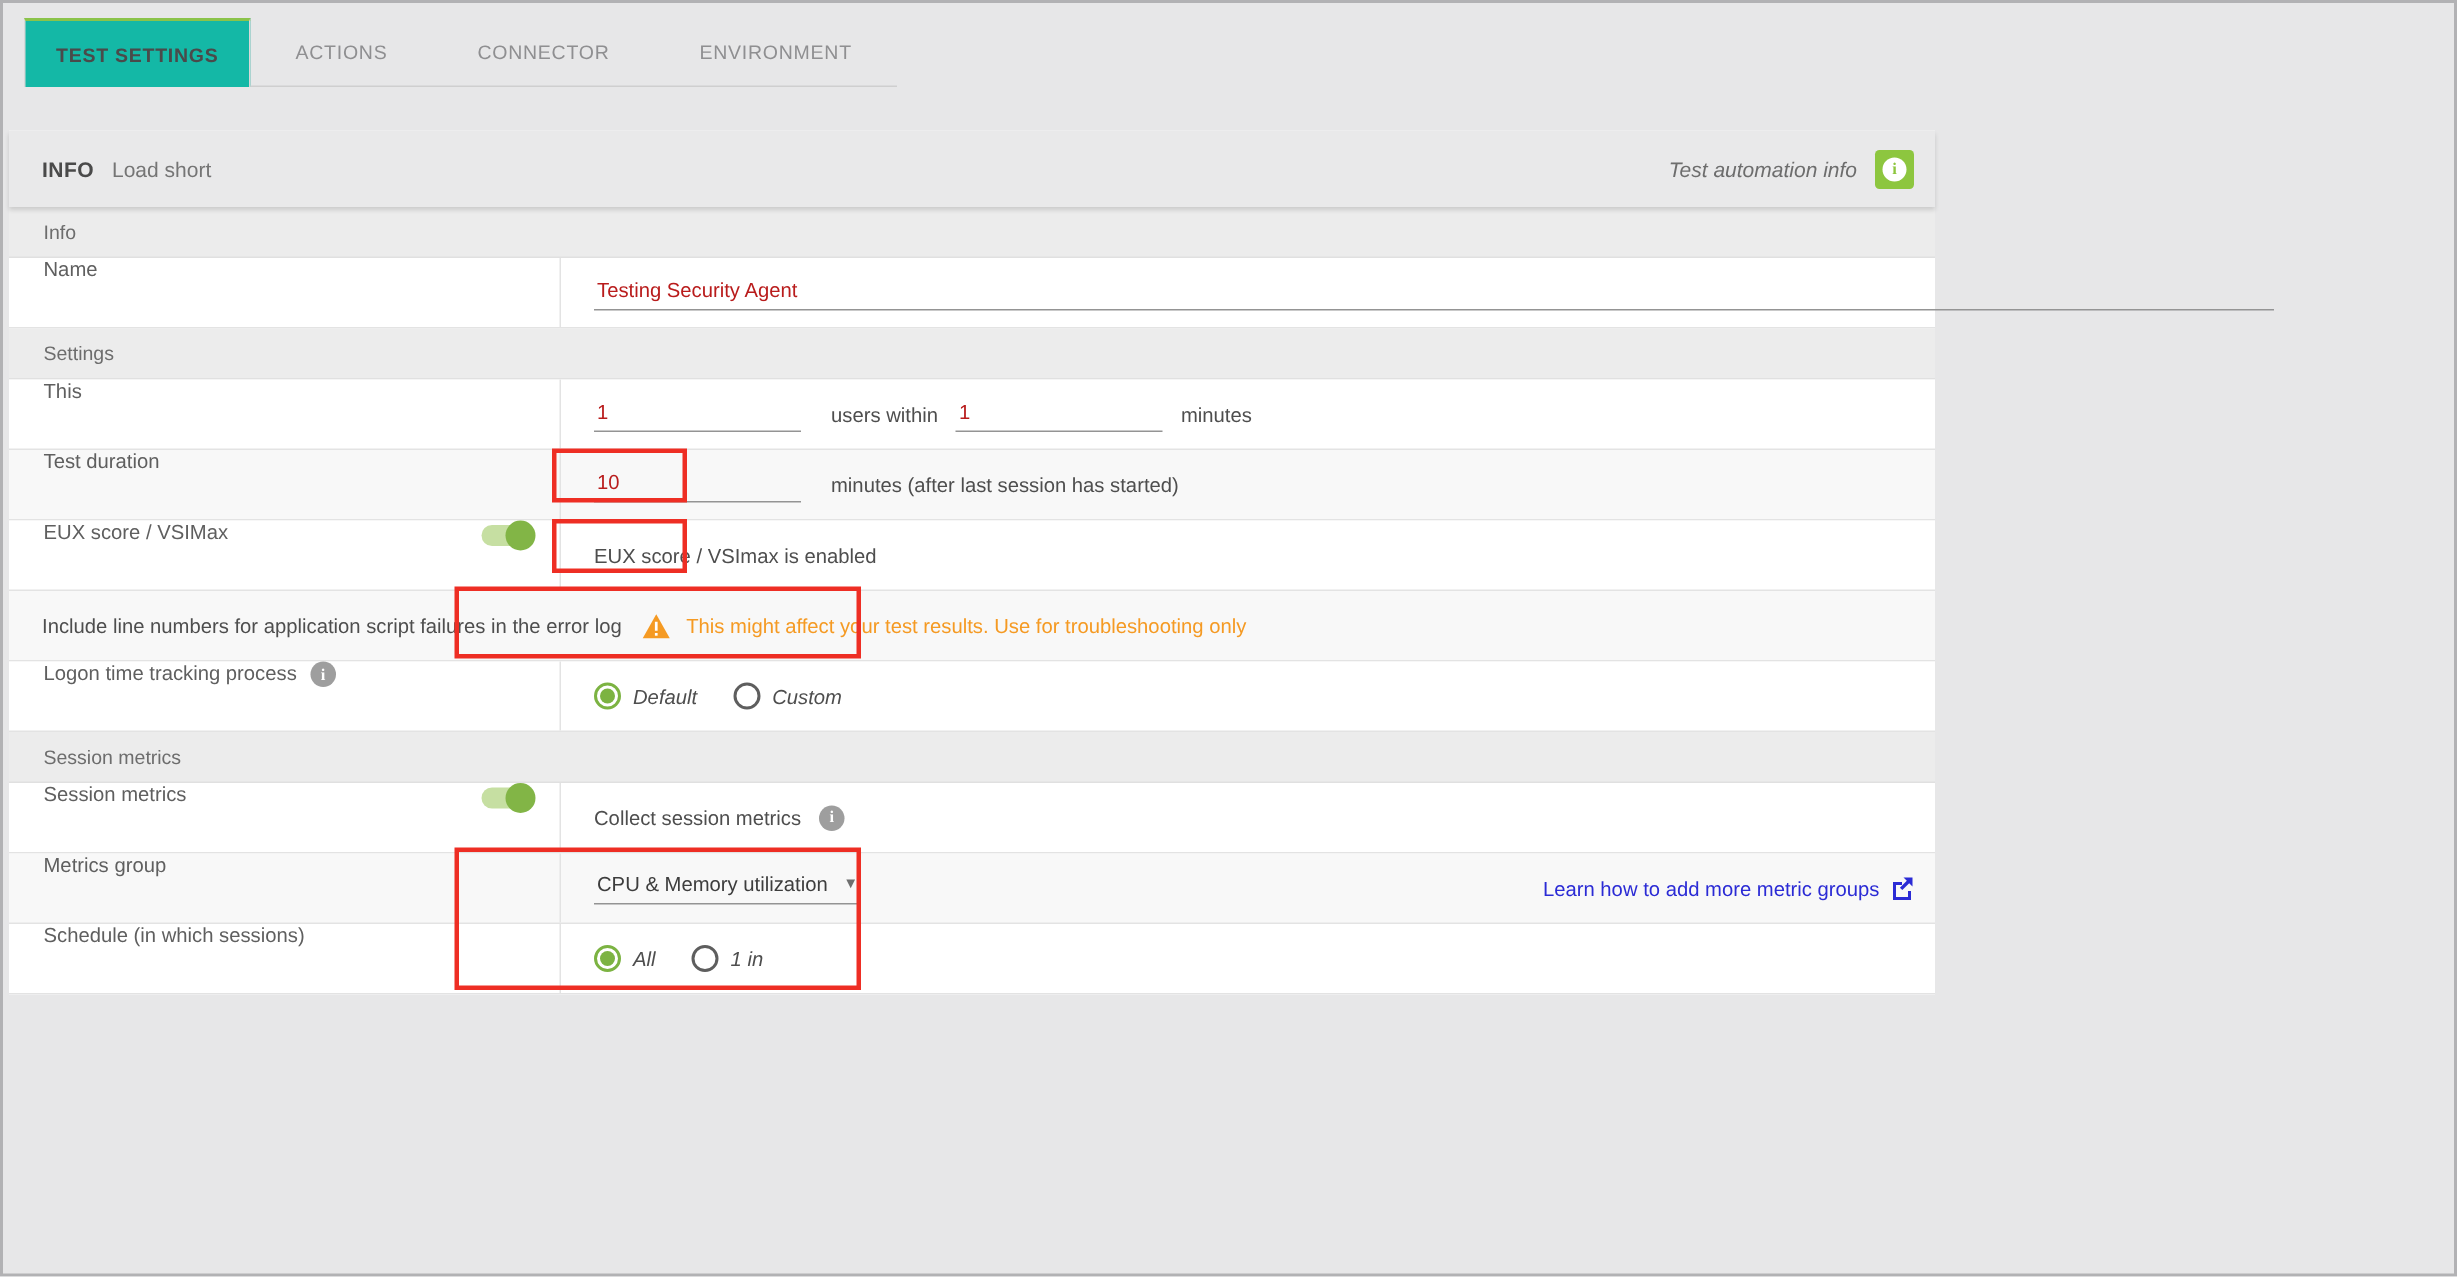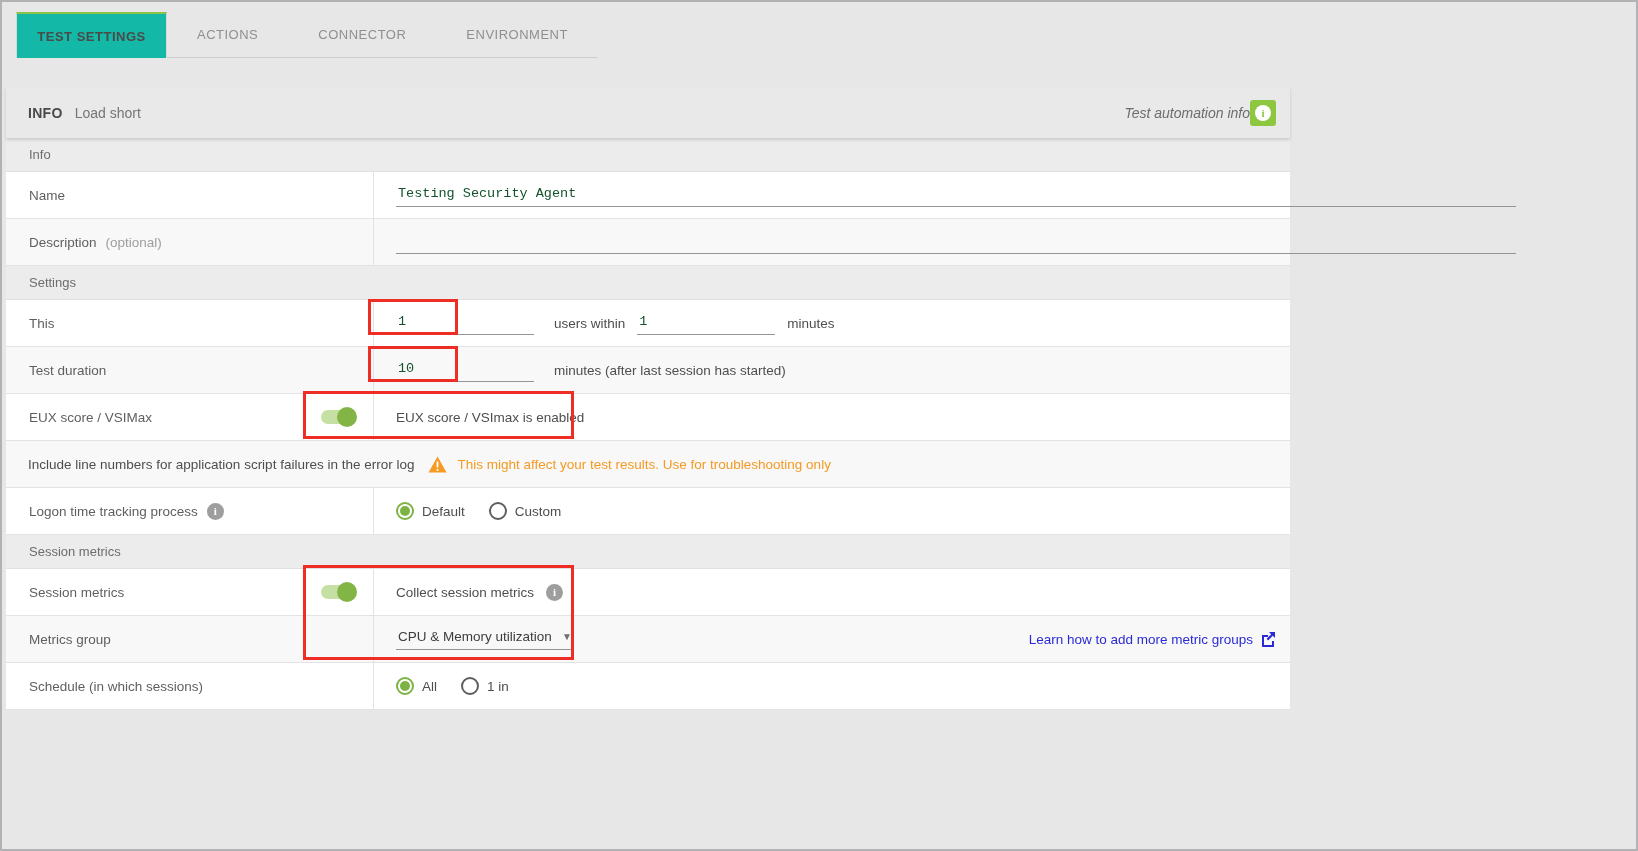--- a/index.html
+++ b/index.html
@@ -22,63 +22,63 @@
   }
   
   .panel { position:absolute; left:4px; top:85px; width:1284px; background:#fff; }
   .info-header {
     height:51px; background:#e9e9ea; display:flex; align-items:center;
     padding:0 14px 0 22px; position:relative; z-index:2;
     box-shadow:0 2px 3px rgba(0,0,0,.14);
   }
   .info-title { font-size:14px; font-weight:bold; color:#4a4a4a; letter-spacing:.3px; }
   .info-subtitle { font-size:14px; color:#757575; margin-left:12px; }
-  .info-right { margin-left:auto; display:flex; align-items:center; gap:0; }
+  .info-right { margin-left:auto; display:flex; align-items:center; gap:12px; }
   .info-note { font-style:italic; font-size:14px; color:#6d6d6d; }
   .green-info {
     width:26px; height:26px; background:#8dc63f; border-radius:3px;
     display:flex; align-items:center; justify-content:center; cursor:pointer;
   }
   .green-info .disc {
     width:16px; height:16px; background:#ffffff; border-radius:50%;
     display:flex; align-items:center; justify-content:center;
     color:#8dc63f; font-size:11px; font-weight:bold; font-family:"Liberation Serif", serif;
   }
   .band {
     height:34px; background:#ececec; color:#6d6d6d; font-size:13px;
     display:flex; align-items:center; padding:0 23px; border-bottom:1px solid #e0e0e0;
   }
   .row { height:47px; display:flex; background:#ffffff; border-bottom:1px solid #e3e3e3; }
   .row.alt { background:#f8f8f8; }
   .cell-label {
-    flex:0 0 368px; border-right:1px solid #e3e3e3; display:flex; align-items:center;
+    flex:0 0 368px; border-right:1px solid #e3e3e3; display:flex; 
     padding:0 16px 0 23px; color:#5f5f5f; font-size:13.5px; gap:9px;
   }
   .cell-value { flex:1; display:flex; align-items:center; padding:0 14px 0 22px; color:#4e4e4e; font-size:13.5px; }
   .muted { color:#9e9e9e; }
   .uinput {
     border:none; outline:none; background:transparent;
-    border-bottom:1px solid #949494; height:24px; font-size:13.5px; color:#14532d;
-    font-family:Liberation Mono, monospace; padding:0 2px 2px 2px;
+    border-bottom:1px solid #949494; height:24px; font-size:13.5px; color:#b91c1c;
+    font-family:Liberation Sans, sans-serif; padding:0 2px 2px 2px;
   }
   .num { width:138px; }
   .wide { width:1120px; }
   .vtext { white-space:nowrap; }
   .gap-l { margin-left:20px; } .gap-m { margin-left:12px; }
   
   .switch { position:relative; width:37px; height:20px; margin-left:auto; cursor:pointer; flex:0 0 37px; }
   .switch .track { position:absolute; left:1px; top:3px; width:35px; height:14px; border-radius:7px; }
   .switch .knob { position:absolute; top:0; width:20px; height:20px; border-radius:50%; }
   .switch.on .track { background:#c6dfa2; }
   .switch.on .knob { right:0; background:#82b546; }
   .switch.off .track { background:#ababab; }
   .switch.off .knob { left:0; background:#fdfdfd; box-shadow:0 1px 2px rgba(0,0,0,.35); }
   
   .radio-group { display:flex; align-items:center; gap:24px; }
-  .radio-opt { display:flex; align-items:center; gap:8px; cursor:pointer; }
+  .radio-opt { display:flex; align-items:center; gap:8px; cursor:pointer;font-style:italic; }
   .radio { position:relative; width:18px; height:18px; border-radius:50%; border:2px solid #5e5e5e; background:#fff; }
   .radio.selected { border-color:#7cb342; }
   .radio.selected::after {
     content:""; position:absolute; left:2px; top:2px; width:10px; height:10px;
     border-radius:50%; background:#7cb342;
   }
   
   .info-dot {
     width:17px; height:17px; border-radius:50%; background:#9e9e9e; color:#fff;
     display:inline-flex; align-items:center; justify-content:center;
@@ -144,29 +144,20 @@
 
     <div class="row">
       <div class="cell-label">
         <span>Name</span>
       </div>
       <div class="cell-value">
         <input class="uinput wide" type="text" value="Testing Security Agent" style="">
       </div>
     </div>
 
-    <div class="row alt">
-      <div class="cell-label">
-        <span>Description</span>
-        <span class="muted">(optional)</span>
-      </div>
-      <div class="cell-value">
-        <input class="uinput wide" type="text" value="" style="">
-      </div>
-    </div>
 
     <div class="band">Settings</div>
 
     <div class="row">
       <div class="cell-label">
         <span>This</span>
       </div>
       <div class="cell-value">
         <input class="uinput num" type="text" value="1" style="">
         <span class="vtext gap-l">users within</span>

